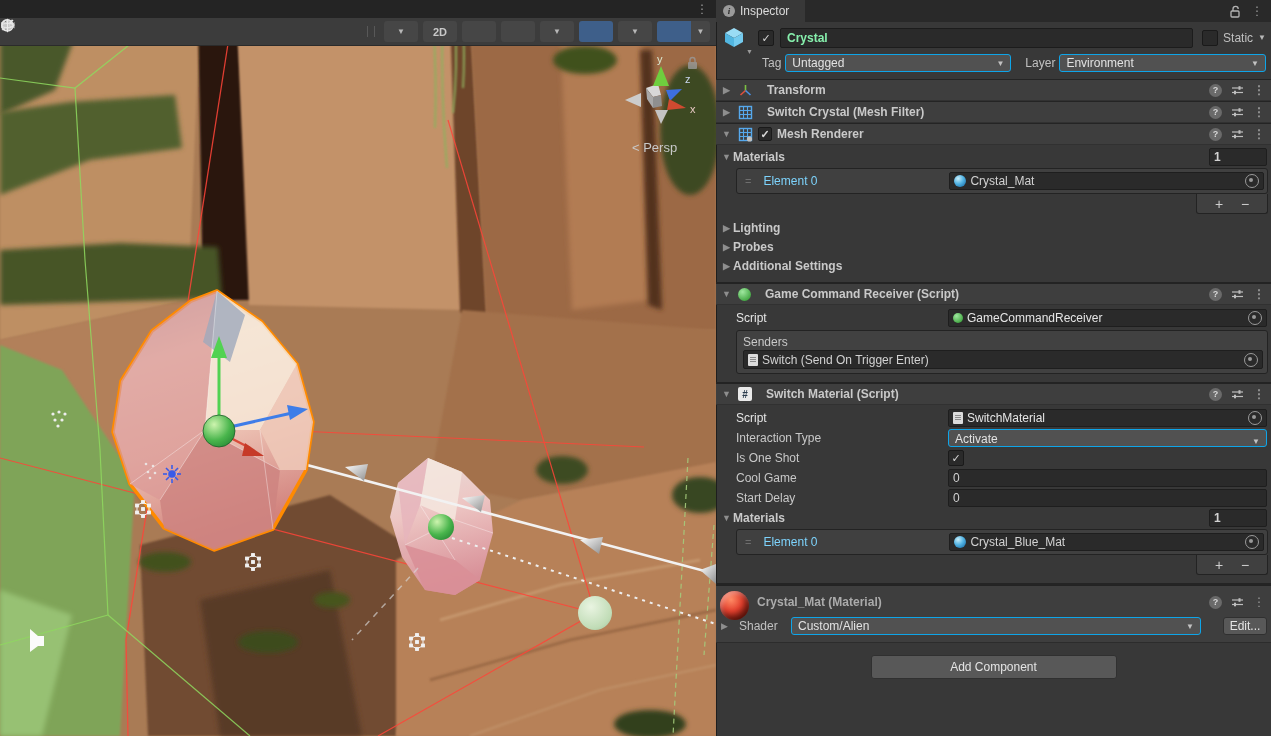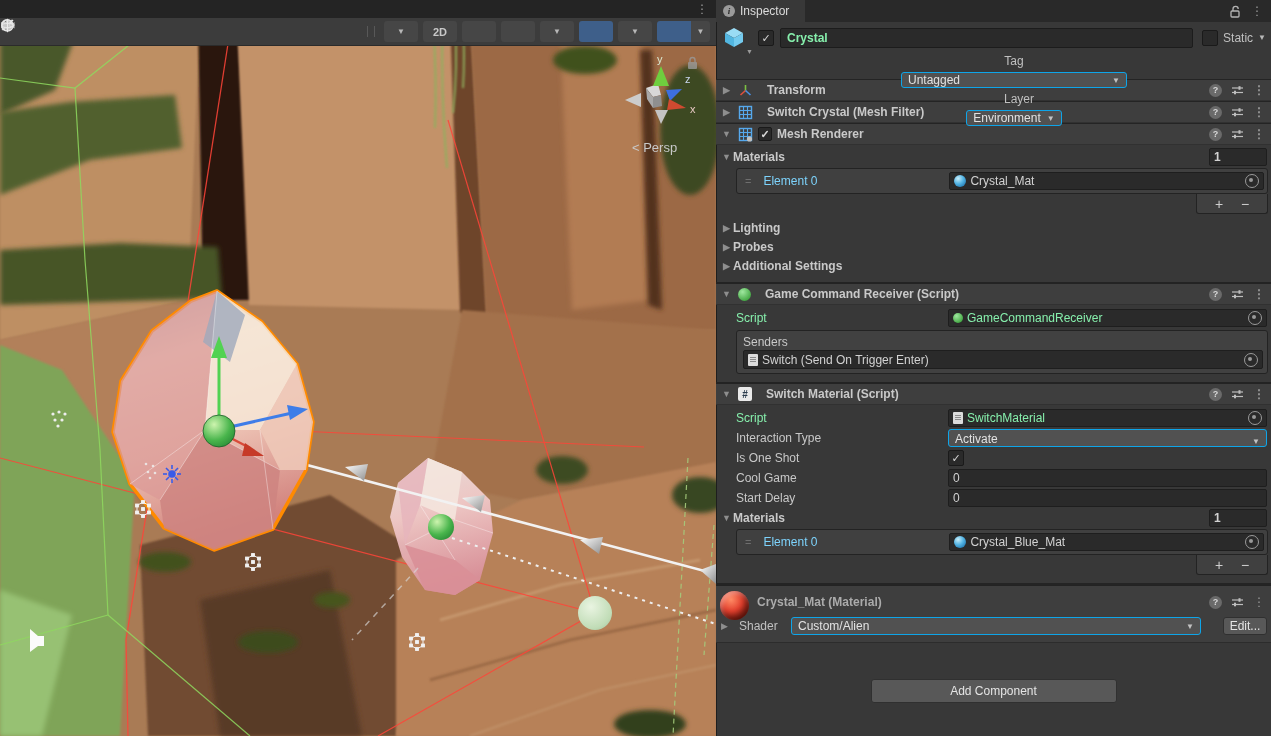--- a/index.html
+++ b/index.html
@@ -20,28 +20,28 @@
   
   .insp{position:absolute;left:716px;top:0;width:555px;height:736px;background:#383838;box-shadow:inset 1px 0 0 #1e1e1e;font-size:12px;color:#c8c8c8;box-sizing:border-box;}
   .insp-tabbar{height:22px;background:#292929;display:flex;align-items:center;}
   .insp-tab{height:22px;background:#383838;display:flex;align-items:center;gap:5px;padding:0 16px 0 7px;color:#dcdcdc;font-size:12px;}
   .info-ic{width:12px;height:12px;border-radius:50%;background:#9a9a9a;color:#292929;font-size:9px;font-weight:bold;display:flex;align-items:center;justify-content:center;font-family:"Liberation Serif",serif;font-style:italic;}
   .insp-tab-right{margin-left:auto;display:flex;align-items:center;gap:10px;padding-right:8px;}
 
   .go-header{padding:5px 5px 7px 6px;}
   .row{display:flex;align-items:center;}
   .go-row1{height:22px;gap:6px;}
-  .go-row2{height:18px;margin-top:5px;gap:4px;padding-left:40px;flex-direction:column;}
+  .go-row2{height:18px;margin-top:5px;gap:4px;padding-left:40px;}
   .cube-wrap{width:30px;position:relative;flex:none;}
   .cube-caret{position:absolute;right:-1px;bottom:-3px;font-size:7px;color:#9a9a9a;}
   .checkbox{width:14px;height:14px;background:#2a2a2a;border:1px solid #1a1a1a;border-radius:2px;flex:none;display:flex;align-items:center;justify-content:center;color:#d8d8d8;font-size:11px;line-height:1;}
   .name-field{flex:1;height:18px;background:#2a2a2a;border:1px solid #1c1c1c;border-radius:2px;display:flex;align-items:center;padding:0 6px;color:#86efac;font-weight:bold;}
   .static-group{display:flex;align-items:center;gap:5px;flex:none;padding-left:3px;}
   .lbl{color:#c0c0c0;}
-  .dim{color:#86efac;}
+  .dim{color:#e5e5e5;}
   .dropdown{height:16px;background:#515151;border:1px solid #0ea5e9;border-radius:3px;display:flex;align-items:center;padding:0 6px;color:#e2e2e2;font-size:12px;}
   .dropdown .dd-caret{margin-left:auto;font-size:8px;color:#c2c2c2;padding-left:6px;}
   .dd-tag{width:212px;}
   .dd-layer{flex:1;}
 
   .comp-header{height:20px;background:#3e3e3e;border-top:1px solid #242424;border-bottom:1px solid #313131;display:flex;align-items:center;gap:5px;padding:0 4px;font-weight:bold;color:#c9c9c9;}
   .fold{width:13px;flex:none;text-align:center;color:#8e8e8e;font-size:9px;}
   .hdr-title{padding-left:9px;}
   .hdr-right{margin-left:auto;display:flex;align-items:center;gap:9px;padding-right:2px;}
   .help-ic{width:13px;height:13px;border-radius:50%;background:#6a6a6a;color:#d8d8d8;font-size:9px;font-weight:bold;display:flex;align-items:center;justify-content:center;}
@@ -68,21 +68,21 @@
   .page-ic::after{content:"";position:absolute;left:2px;top:3px;width:6px;height:1px;background:#8a8a8a;box-shadow:0 2px 0 #8a8a8a,0 4px 0 #8a8a8a;}
   .grid-ic-sm{flex:none;}
   .mat-header{background:#3e3e3e;border-top:1px solid #232323;padding:4px 4px 6px 4px;}
   .mat-row1{display:flex;align-items:center;gap:8px;height:24px;}
   .mat-sphere{width:29px;height:29px;border-radius:50%;background:radial-gradient(circle at 38% 30%,#ff8a64 0%,#e2402e 42%,#8a170a 85%);box-shadow:inset -3px -4px 6px rgba(0,0,0,.45), inset 2px 3px 4px rgba(255,255,255,.35);flex:none;margin-top:6px;}
   .mat-title{color:#ababab;font-weight:bold;}
   .mat-row2{display:flex;align-items:center;gap:8px;height:20px;margin-top:2px;}
   .shader-dd{width:396px;flex:none;}
   .btn{height:18px;background:#585858;border:1px solid #303030;border-radius:3px;display:flex;align-items:center;justify-content:center;color:#e4e4e4;padding:0 8px;}
   .edit-btn{margin-left:auto;width:44px;flex:none;box-sizing:border-box;}
-  .add-wrap{display:flex;justify-content:center;margin-top:36px;}
+  .add-wrap{display:flex;justify-content:center;margin-top:12px;}
   .add-btn{width:228px;height:22px;font-size:12px;}
   .sep{height:1px;background:#2c2c2c;}
   .sep-dark{height:2px;background:#242424;}
   .mini-svg{display:block;}
 </style>
 </head>
 <body>
 
 <div class="root">
 

